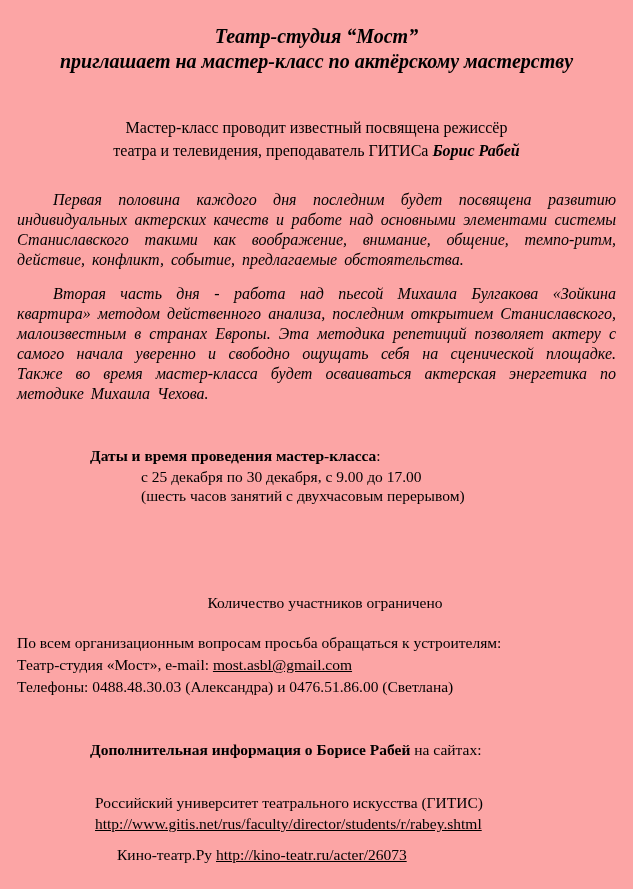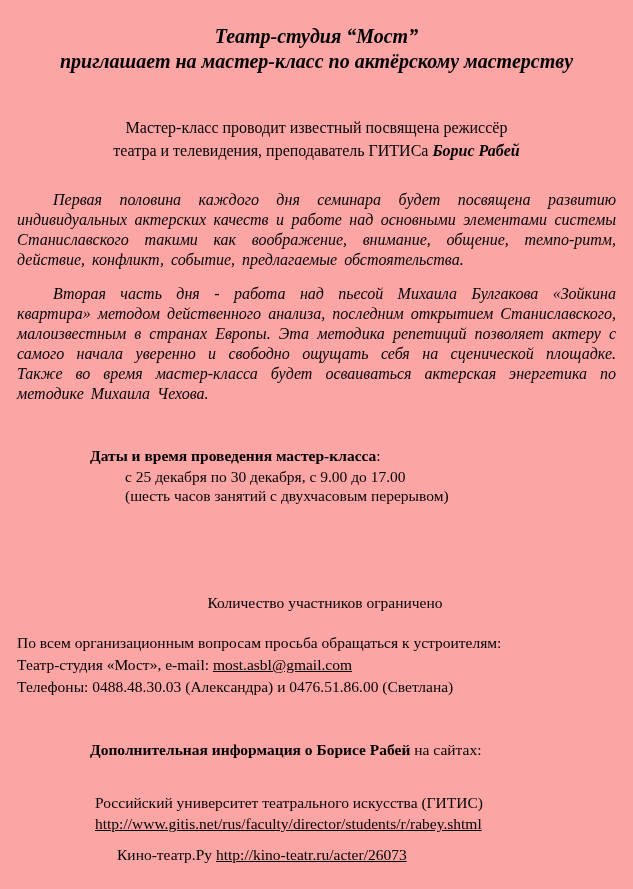--- a/index.html
+++ b/index.html
@@ -43,21 +43,21 @@
     word-spacing: 3px;
   }
   .para1 { top: 190px; }
   .para2 { top: 284px; }
 
   .info-block { line-height: 19px; font-size: 15.5px; }
   .dates-block { top: 446px; left: 90px; }
   .venue-block { top: 516px; left: 90px; }
   .info-block .label-line { margin-bottom: 2px; }
   .bold { font-weight: bold; }
-  .detail { margin-left: 35px; }
+  .detail { margin-left: 51px; }
 
   .participants {
     top: 594px; left: 0; right: 0;
     text-align: center;
     font-size: 15.5px;
     margin-left: 17px;
   }
 
   .contacts {
     top: 632px; left: 17px; right: 17px;
@@ -84,21 +84,21 @@
   <div class="abs title">
     <div>Театр-студия “Мост”</div>
     <div>приглашает на мастер-класс по актёрскому мастерству</div>
   </div>
 
   <div class="abs intro">
     <div>Мастер-класс проводит известный посвящена режиссёр</div>
     <div><span>театра и телевидения, преподаватель ГИТИСа </span><span class="name">Борис Рабей</span></div>
   </div>
 
-  <p class="abs body-para para1">Первая половина каждого дня семинара будет посвящена развитию индивидуальных актерских качеств и работе над основными элементами системы Станиславского такими как воображение, внимание, общение, темпо-ритм, действие, конфликт, событие, предлагаемые обстоятельства.</p>
+  <p class="abs body-para para1">Первая половина каждого дня последним будет посвящена развитию индивидуальных актерских качеств и работе над основными элементами системы Станиславского такими как воображение, внимание, общение, темпо-ритм, действие, конфликт, событие, предлагаемые обстоятельства.</p>
 
   <p class="abs body-para para2">Вторая часть дня - работа над пьесой Михаила Булгакова «Зойкина квартира» методом действенного анализа, последним открытием Станиславского, малоизвестным в странах Европы. Эта методика репетиций позволяет актеру с самого начала уверенно и свободно ощущать себя на сценической площадке. Также во время мастер-класса будет осваиваться актерская энергетика по методике Михаила Чехова.</p>
 
   <div class="abs info-block dates-block">
     <div class="label-line"><span class="bold">Даты и время проведения мастер-класса</span><span>:</span></div>
     <div class="detail">с 25 декабря по 30 декабря, с 9.00 до 17.00</div>
     <div class="detail">(шесть часов занятий с двухчасовым перерывом)</div>
   </div>
 
 

